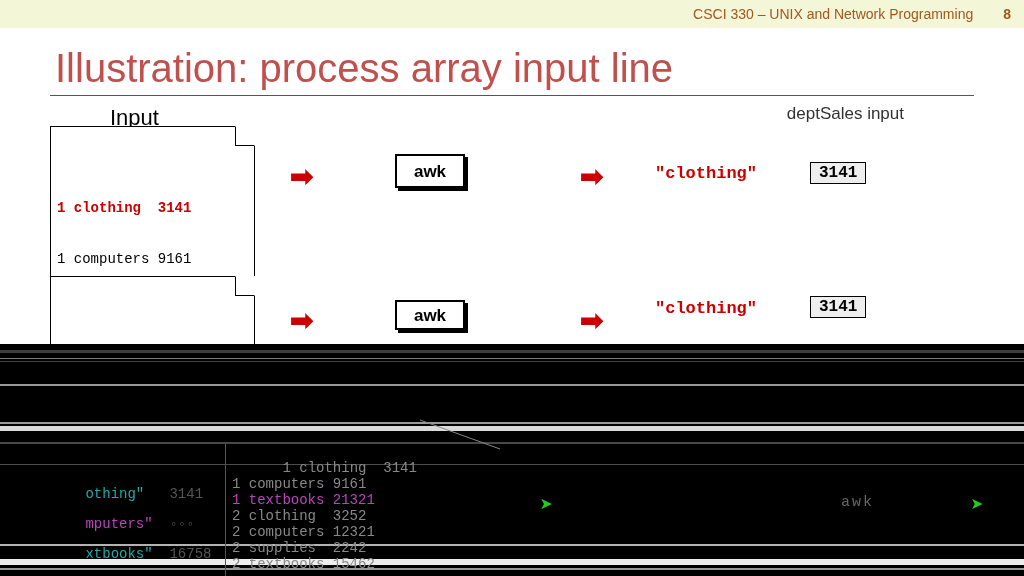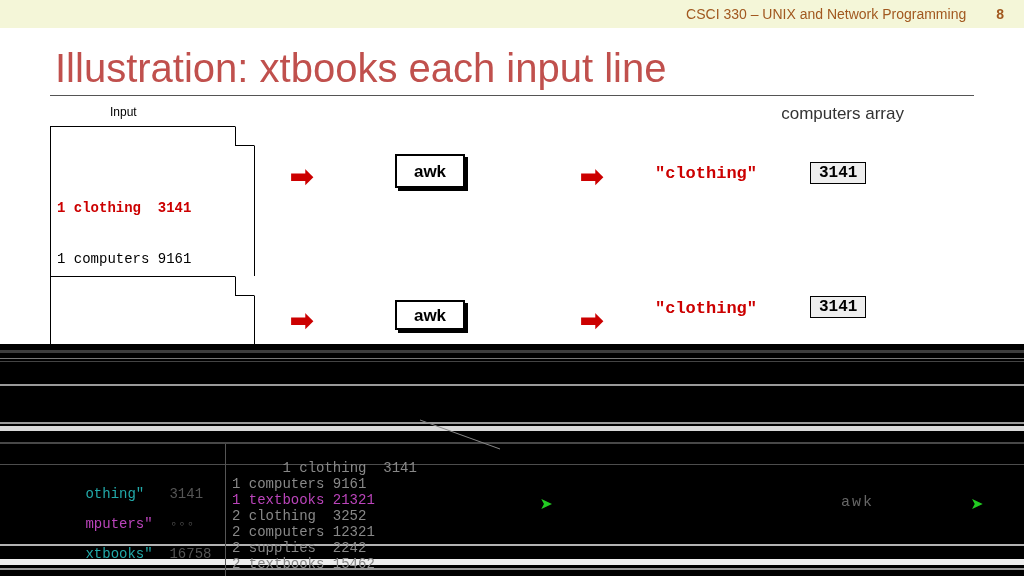--- a/index.html
+++ b/index.html
@@ -11,41 +11,41 @@
     overflow: hidden;
   }
   .header {
     width: 100%; height: 28px;
     background: #f4f6d8;
     color: #a1581f;
     font-size: 14px;
     display: flex;
     justify-content: flex-end;
     align-items: center;
-    padding-right: 20px;
+    padding-right: 13px;
   }
   .header .course { margin-right: 30px; }
   .header .page { font-weight: bold; }
   .title {
     font-size: 40px;
     color: #c0504d;
     margin: 18px 0 4px 55px;
     font-weight: normal;
   }
   .hr {
     border: none; border-top: 1px solid #555;
     margin: 0 50px 8px 50px;
   }
   .stage {
     position: relative;
     margin: 0 50px;
   }
   .input-label {
     font-family: Verdana, sans-serif;
-    font-size: 12px;
+    font-size: 22px;
     position: absolute;
     top: 1px; left: 60px;
   }
   .array-label {
     font-family: Verdana, sans-serif;
     font-size: 17px;
     color: #333;
     position: absolute;
     top: 0; right: 70px;
   }
@@ -175,26 +175,26 @@
   }
 </style>
 </head>
 <body>
 
 <div class="header">
   <span class="course">CSCI 330 – UNIX and Network Programming</span>
   <span class="page">8</span>
 </div>
 
-<h1 class="title">Illustration: xtbooks each input line</h1>
+<h1 class="title">Illustration: process array input line</h1>
 <hr class="hr">
 
 <div class="stage">
   <div class="input-label">Input</div>
-  <div class="array-label">computers array</div>
+  <div class="array-label">deptSales input</div>
 
   <div class="filebox" style="top:22px">
     <div class="fold"></div>
     <div class="foldtri"></div>
     <div class="line hl">1 clothing  3141</div>
     <div class="line">1 computers 9161</div>
     <div class="line">1 textbooks 21321</div>
     <div class="line">2 clothing  3252</div>
     <div class="line">2 computers 12321</div>
     <div class="line">2 supplies  2242</div>

